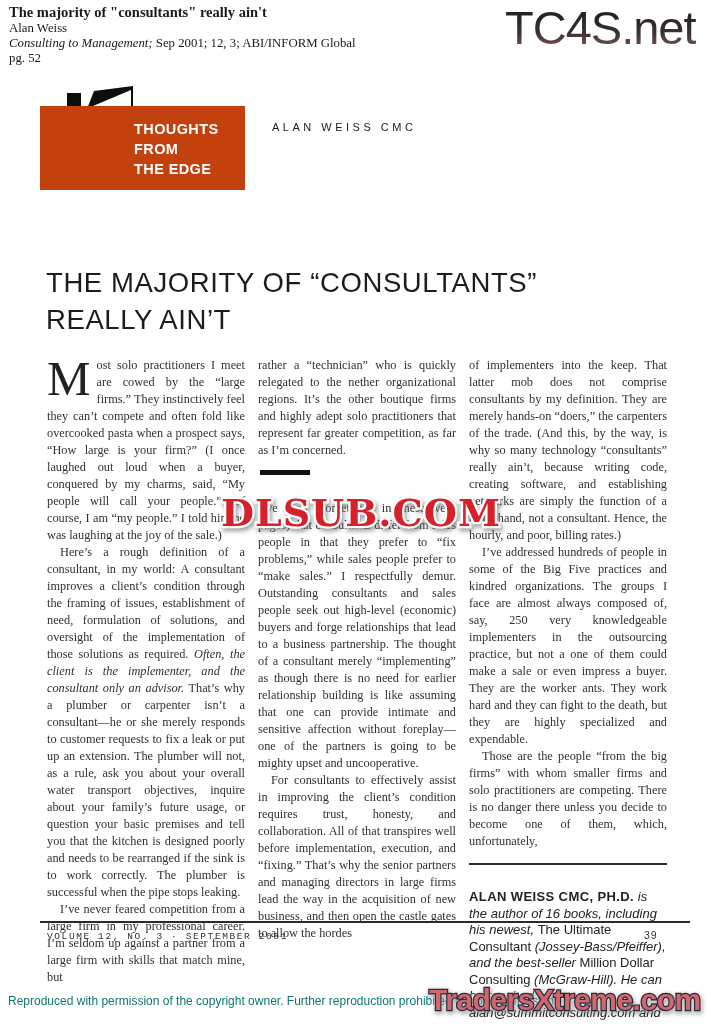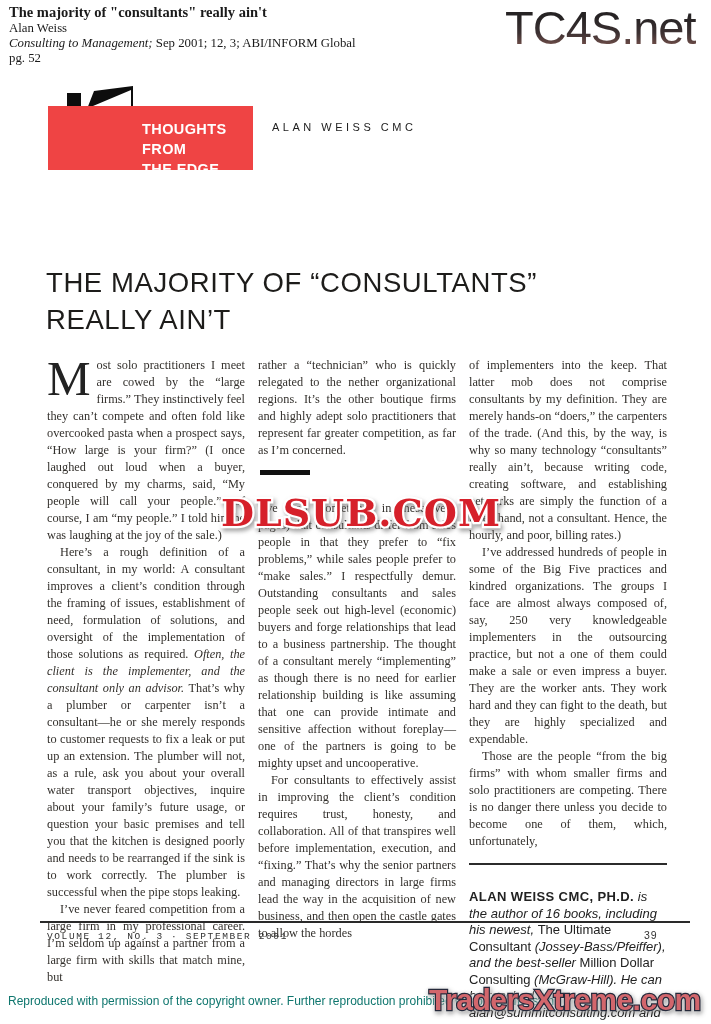--- a/index.html
+++ b/index.html
@@ -12,21 +12,21 @@
   .pq-line{font-size:12.8px;line-height:15px;}
   .pq-italic{font-style:italic;}
 
   
   .wm-tc4s{position:absolute;left:505px;top:0px;font-family:"Liberation Sans",sans-serif;
            font-weight:400;font-size:47px;letter-spacing:-1px;transform:scaleY(1.0);
            background:linear-gradient(#262324 30%,#3c3132 60%,#8a5d55 95%);
            -webkit-background-clip:text;background-clip:text;color:transparent;}
 
   
-  .logo-box{position:absolute;left:48px;top:106px;width:205px;height:64px;background:#ef4444;}
+  .logo-box{position:absolute;left:40px;top:106px;width:205px;height:84px;background:#c2410c;}
   .logo-text{padding:13px 0 0 94px;font-family:"Liberation Sans",sans-serif;font-weight:700;
              font-size:14.5px;line-height:20px;letter-spacing:.4px;color:#fff;}
   .logo-chimney{position:absolute;left:67px;top:93px;width:14px;height:14px;background:#0d0d0d;}
   .logo-flag{position:absolute;left:87px;top:86px;}
   .masthead-byline{position:absolute;left:272px;top:121px;font-family:"Liberation Sans",sans-serif;
                    font-size:11px;letter-spacing:3.5px;color:#1c1c1c;}
 
   
   .art-title{position:absolute;left:46px;top:265px;font-family:"Liberation Sans",sans-serif;
              font-weight:400;font-size:27.5px;line-height:36.5px;letter-spacing:.6px;color:#1d1c1a;}

